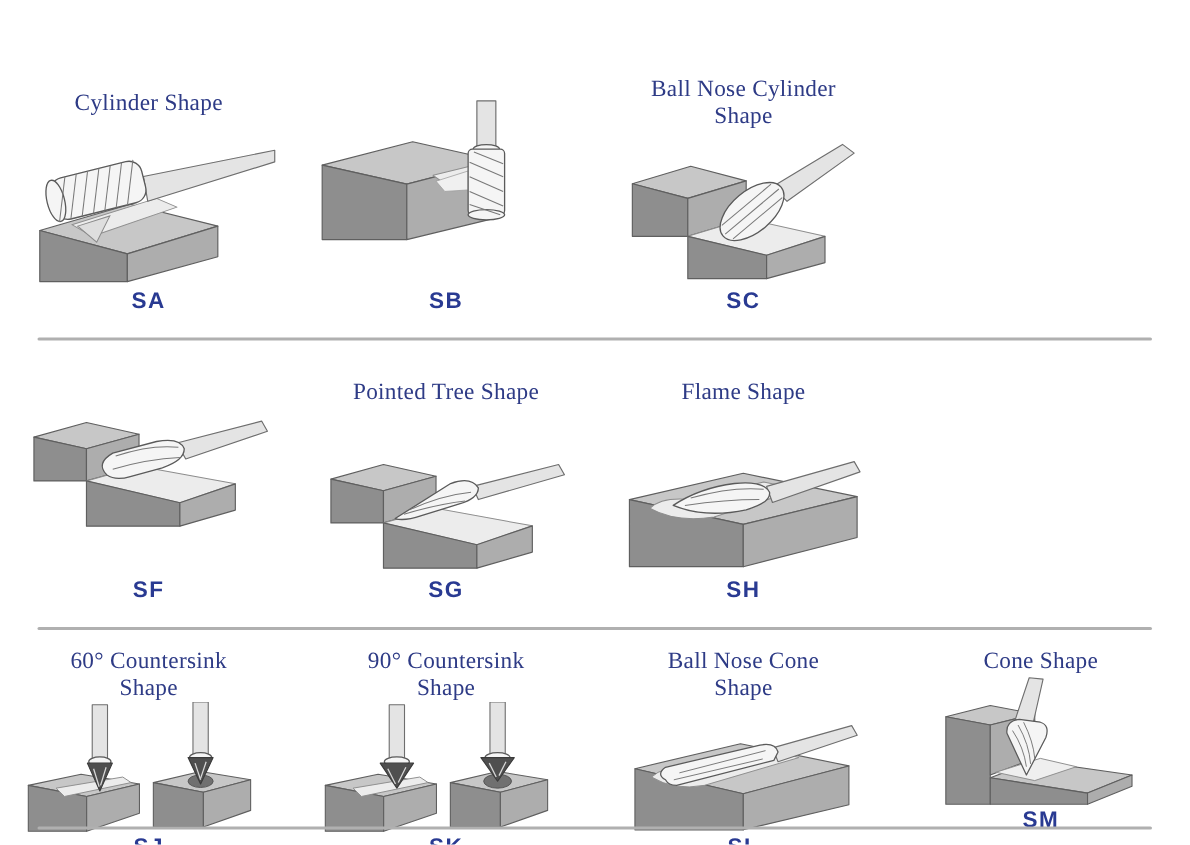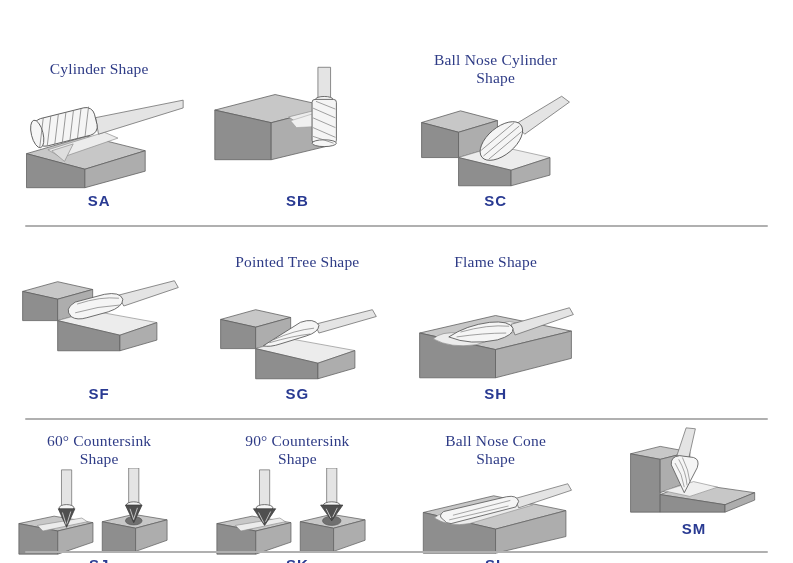--- a/index.html
+++ b/index.html
@@ -289,20 +289,21 @@
             <path class="t-body" d="M36,56 Q29,52 36,47 L104,31 Q115,29 117,36 L114,42 L44,60 Q38,60 36,56 Z"></path>
             <line class="t-flute" x1="46" y1="51" x2="108" y2="35"></line>
             <line class="t-flute" x1="42" y1="56" x2="106" y2="41"></line>
           </g>
         </svg>
       </div>
       <div class="code">SL</div>
     </div>
 
     <div class="cell">
+      <div class="title">Cone Shape</div>
       <div class="art">
         <svg width="176" height="88" viewBox="0 0 185 95">
           <g>
             <polygon class="f-top" points="24,30 56,22 88,28 56,36"></polygon>
             <polygon class="f-front" points="24,30 56,36 56,93 24,93"></polygon>
             <polygon class="f-side" points="56,36 88,28 88,60 56,72"></polygon>
             <polygon class="f-top" points="56,74 88,62 158,72 126,85"></polygon>
             <polygon class="f-front" points="56,74 126,85 126,93 56,93"></polygon>
             <polygon class="f-side" points="126,85 158,72 158,80 126,93"></polygon>
             <polygon points="60,70 92,60 118,66 88,76" fill="#efefef" stroke="#8d8d8d" stroke-width="0.7"></polygon>

